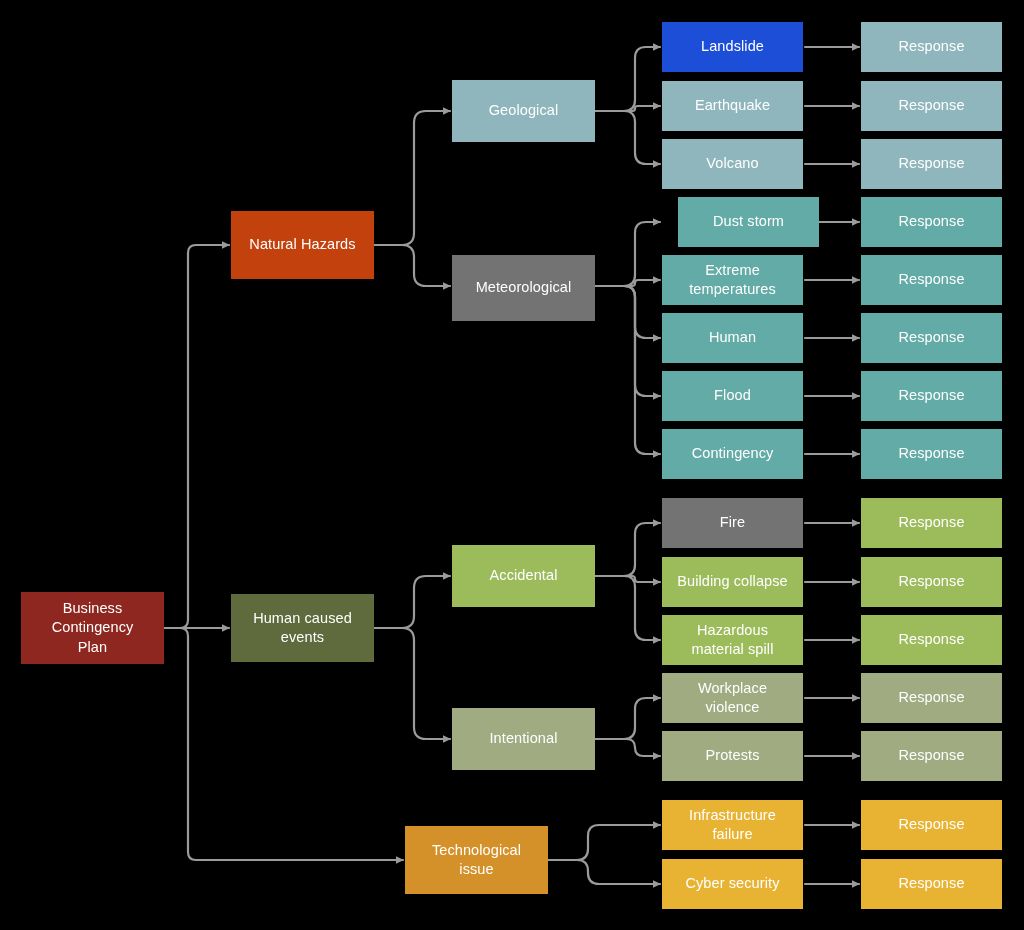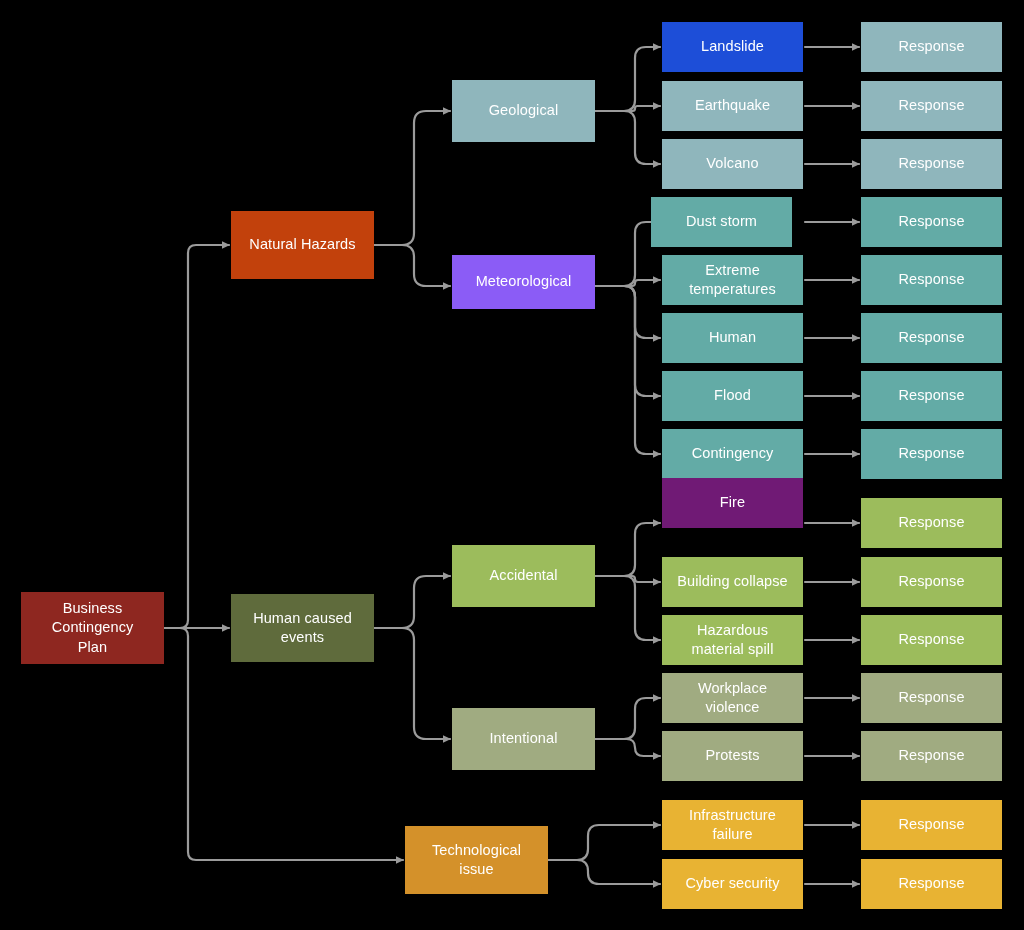--- a/index.html
+++ b/index.html
@@ -107,21 +107,21 @@
       <div class="node" style="left: 231px; top: 211px; width: 143px; height: 68px; background: #c2410c;">
         <span>
           <span style="display:block;font-style:normal">Natural Hazards</span>
         </span>
       </div>
       <div class="node" style="left: 452px; top: 80px; width: 143px; height: 62px; background: rgb(143, 182, 188);">
         <span>
           <span style="display:block;font-style:normal">Geological</span>
         </span>
       </div>
-      <div class="node" style="left: 452px; top: 255px; width: 143px; height: 54px; background: #8b5cf6;">
+      <div class="node" style="left: 452px; top: 255px; width: 143px; height: 66px; background: #737373;">
         <span>
           <span style="display:block;font-style:normal">Meteorological</span>
         </span>
       </div>
       <div class="node" style="left: 662px; top: 22px; width: 141px; height: 50px; background: #1d4ed8;">
         <span>
           <span style="display:block;font-style:normal">Landslide</span>
         </span>
       </div>
       <div class="node" style="left: 861px; top: 22px; width: 141px; height: 50px; background: rgb(143, 182, 188);">
@@ -142,21 +142,21 @@
       <div class="node" style="left: 662px; top: 139px; width: 141px; height: 50px; background: rgb(143, 182, 188);">
         <span>
           <span style="display:block;font-style:normal">Volcano</span>
         </span>
       </div>
       <div class="node" style="left: 861px; top: 139px; width: 141px; height: 50px; background: rgb(143, 182, 188);">
         <span>
           <span style="display:block;font-style:normal">Response</span>
         </span>
       </div>
-      <div class="node" style="left: 651px; top: 197px; width: 141px; height: 50px; background: rgb(99, 171, 166);">
+      <div class="node" style="left: 678px; top: 197px; width: 141px; height: 50px; background: rgb(99, 171, 166);">
         <span>
           <span style="display:block;font-style:normal">Dust storm</span>
         </span>
       </div>
       <div class="node" style="left: 861px; top: 197px; width: 141px; height: 50px; background: rgb(99, 171, 166);">
         <span>
           <span style="display:block;font-style:normal">Response</span>
         </span>
       </div>
       <div class="node" style="left: 662px; top: 255px; width: 141px; height: 50px; background: rgb(99, 171, 166);">
@@ -209,21 +209,21 @@
       <div class="node" style="left: 452px; top: 545px; width: 143px; height: 62px; background: rgb(156, 188, 92);">
         <span>
           <span style="display:block;font-style:normal">Accidental</span>
         </span>
       </div>
       <div class="node" style="left: 452px; top: 708px; width: 143px; height: 62px; background: rgb(160, 171, 129);">
         <span>
           <span style="display:block;font-style:normal">Intentional</span>
         </span>
       </div>
-      <div class="node" style="left: 662px; top: 478px; width: 141px; height: 50px; background: #701a75;">
+      <div class="node" style="left: 662px; top: 498px; width: 141px; height: 50px; background: #737373;">
         <span>
           <span style="display:block;font-style:normal">Fire</span>
         </span>
       </div>
       <div class="node" style="left: 861px; top: 498px; width: 141px; height: 50px; background: rgb(156, 188, 92);">
         <span>
           <span style="display:block;font-style:normal">Response</span>
         </span>
       </div>
       <div class="node" style="left: 662px; top: 557px; width: 141px; height: 50px; background: rgb(156, 188, 92);">

